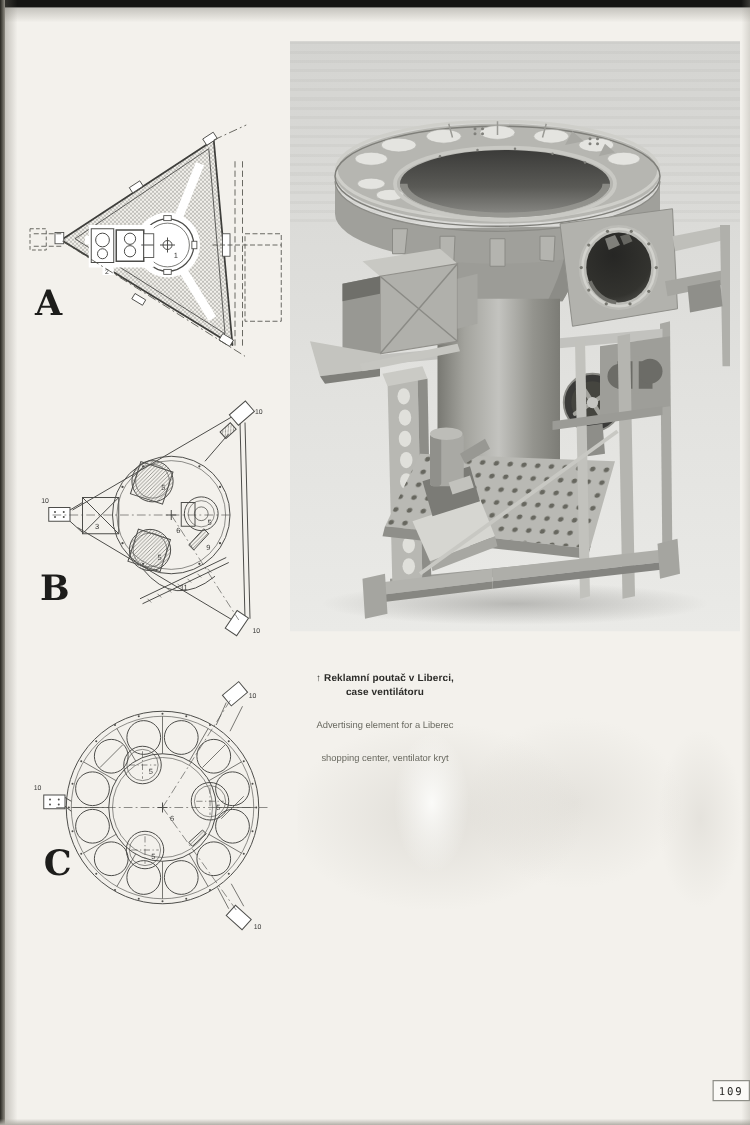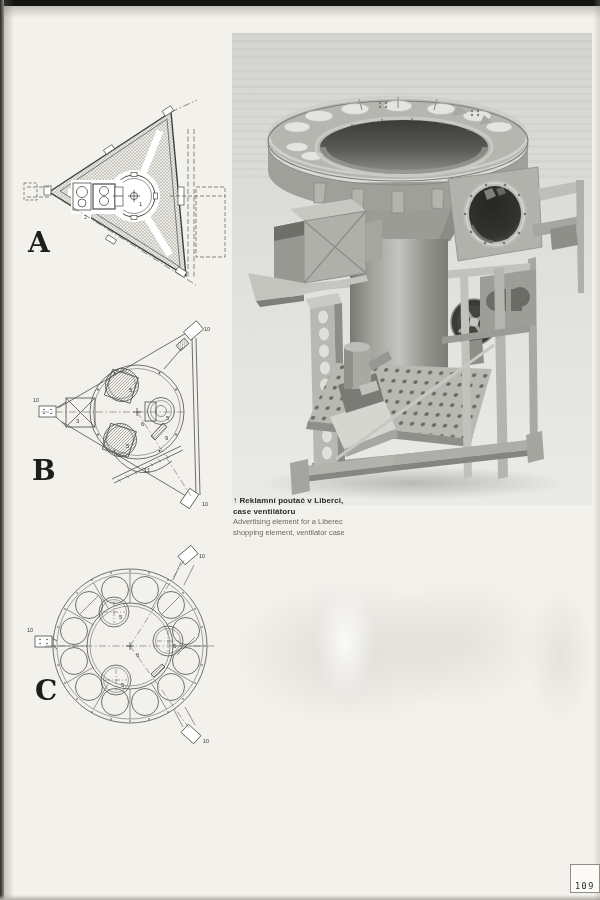--- a/index.html
+++ b/index.html
@@ -27,27 +27,27 @@
 
   
   .ghost{position:absolute;left:238px;top:552px;width:358px;height:215px;pointer-events:none;
     background:
       radial-gradient(ellipse 40px 75px at 30% 42%, rgba(252,252,250,.95), rgba(252,252,250,0) 75%),
       radial-gradient(ellipse 165px 105px at 31% 47%, rgba(206,203,196,.50), rgba(206,203,196,0) 72%),
       radial-gradient(ellipse 120px 95px at 62% 42%, rgba(206,203,196,.38), rgba(206,203,196,0) 72%),
       radial-gradient(ellipse 45px 95px at 90% 48%, rgba(208,205,198,.40), rgba(208,205,198,0) 75%);}
 
   
-  .caption{position:absolute;left:233px;top:495px;width:150px;}
+  .caption{position:absolute;left:233px;top:537px;width:150px;text-align:center;}
   .cap-bold{font-size:8px;font-weight:bold;color:#2c2c29;line-height:11px;letter-spacing:.1px;}
-  .cap-en{font-size:7.5px;color:#6a6a61;line-height:10.5px;}
+  .cap-en{font-size:7.5px;color:#6a6a61;line-height:10.5px;margin-top:16px;}
 
   
   .pagenum{position:absolute;left:570px;top:864px;border:1px solid #8f8f88;background:#fbfaf7;
-        padding:16px 4px 1px 4px;font-family:"DejaVu Sans Mono",monospace;font-size:8.5px;
+        padding:4px 4px 1px 4px;font-family:"DejaVu Sans Mono",monospace;font-size:8.5px;
         letter-spacing:1.5px;color:#2a2a27;}
 
   
   .drawA{position:absolute;left:20px;top:99px;}
   .drawB{position:absolute;left:18px;top:299px;}
   .drawC{position:absolute;left:15px;top:528px;}
   .dnum{font-family:"Liberation Sans",sans-serif;font-size:6px;fill:#3a3a38;}
   .dnum2{font-family:"Liberation Sans",sans-serif;font-size:5.5px;fill:#3a3a38;}
   .dletter{font-family:"DejaVu Serif",serif;font-weight:bold;font-size:28px;fill:#1d1d1b;}
   .ln{stroke:#4d4d4a;fill:none;stroke-width:.8;}
@@ -491,18 +491,18 @@
     </svg>
   </div>
 
   <figcaption class="caption">
     <div class="cap-bold">
       <span>↑</span>
       <span>Reklamní poutač v Liberci,</span>
     </div>
     <div class="cap-bold">case ventilátoru</div>
     <div class="cap-en">Advertising element for a Liberec</div>
-    <div class="cap-en">shopping element, ventilator case</div>
+    <div class="cap-en">shopping center, ventilator kryt</div>
   </figcaption>
 
   <div class="pagenum">109</div>
 
 </div>
 
 </body></html>

